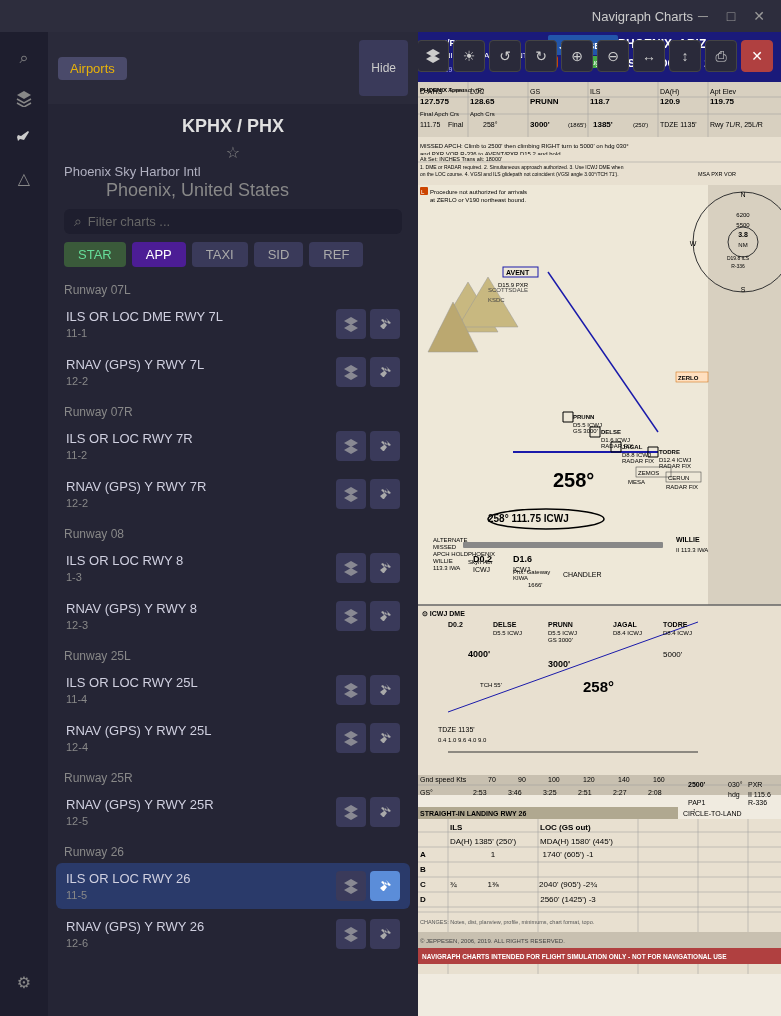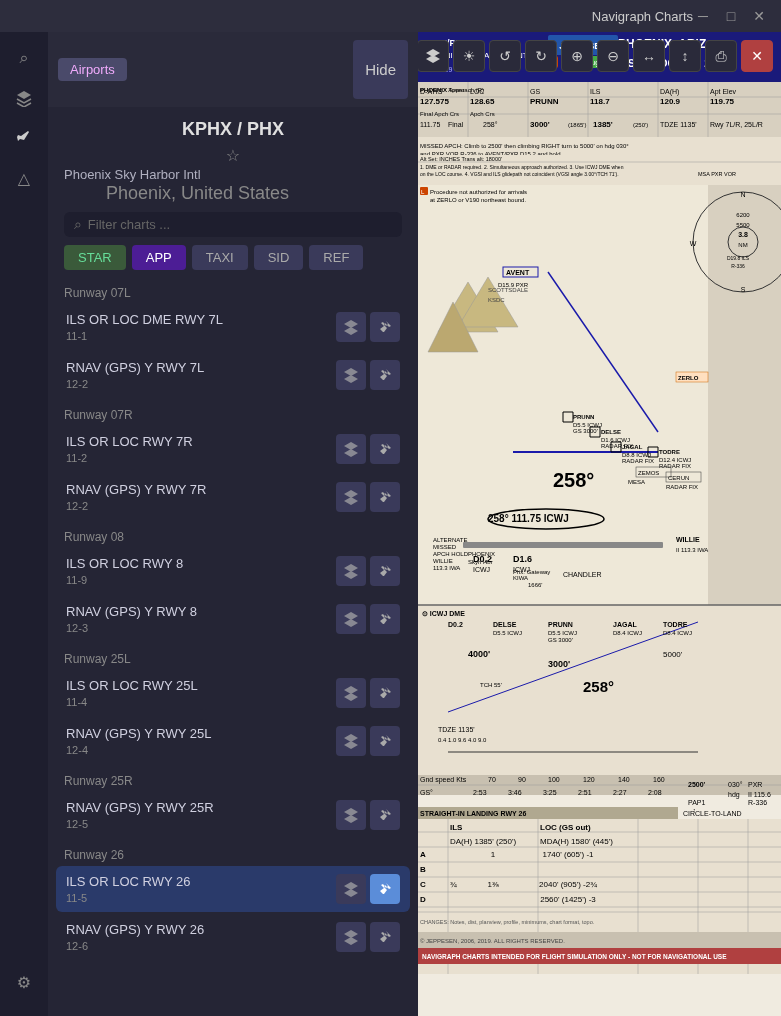--- a/index.html
+++ b/index.html
@@ -94,34 +94,34 @@
     .panel-toolbar {
       background: #2a2a3a;
       padding: 8px 10px;
       display: flex;
       align-items: center;
       gap: 8px;
       flex-shrink: 0;
     }
     .airports-btn {
       background: #4a4a6a;
-      color: #f0abfc;
+      color: #eab308;
       border: none;
       padding: 4px 12px;
       border-radius: 4px;
       font-size: 13px;
       cursor: pointer;
     }
     .hide-btn {
       background: #3a3a5a;
       color: #ccc;
       border: none;
       padding: 21px 12px;
       border-radius: 4px;
-      font-size: 15px;
+      font-size: 12px;
       cursor: pointer;
       margin-left: auto;
     }
 
     
     .airport-info {
       padding: 12px 16px 8px;
       flex-shrink: 0;
     }
     .airport-code-row {
@@ -447,21 +447,21 @@
               <path d="M9 2l5 5-2 1-4-4-1 2 3 3-3 4H6l-3-3 4-3L4 4l2-1 3 4 2-2z"></path>
             </svg>
           </button>
         </div>
       </div>
 
       <div class="runway-header">Runway 08</div>
       <div class="chart-item">
         <div>
           <div class="chart-item-name">ILS OR LOC RWY 8</div>
-          <div class="chart-item-sub">11-9</div>
+          <div class="chart-item-sub">1-3</div>
         </div>
         <div class="chart-item-actions">
           <button class="chart-action-btn">
             <svg width="16" height="16" viewBox="0 0 16 16" fill="currentColor">
               <path d="M8 1L1 5l7 4 7-4-7-4zm0 7L1 12l7 4 7-4-7-4z" opacity="0.7"></path>
             </svg>
           </button>
           <button class="chart-action-btn">
             <svg width="16" height="16" viewBox="0 0 16 16" fill="currentColor">
               <path d="M9 2l5 5-2 1-4-4-1 2 3 3-3 4H6l-3-3 4-3L4 4l2-1 3 4 2-2z"></path>

